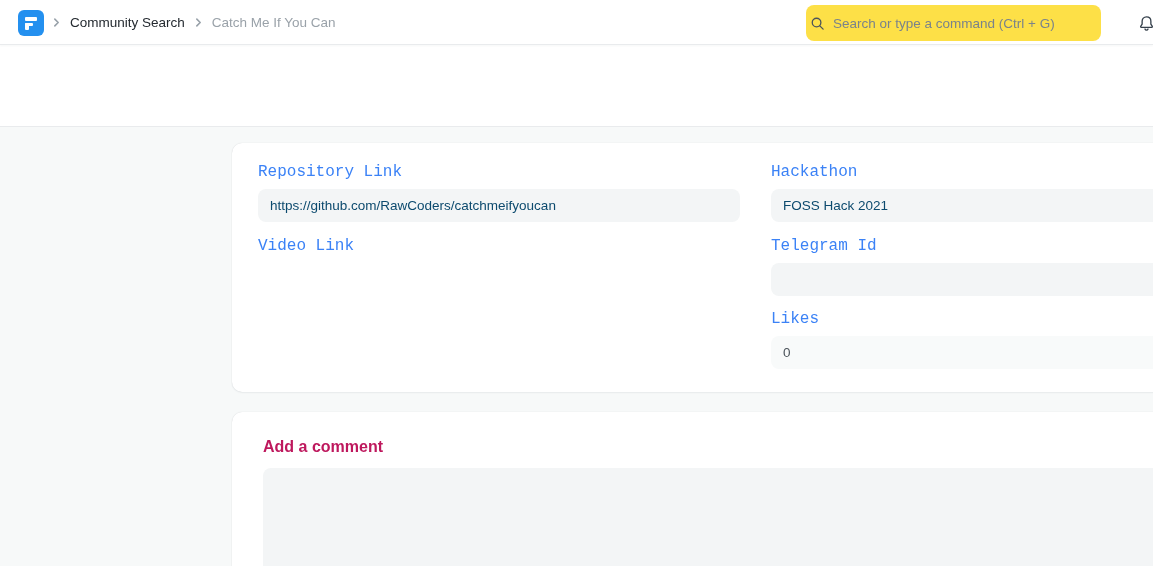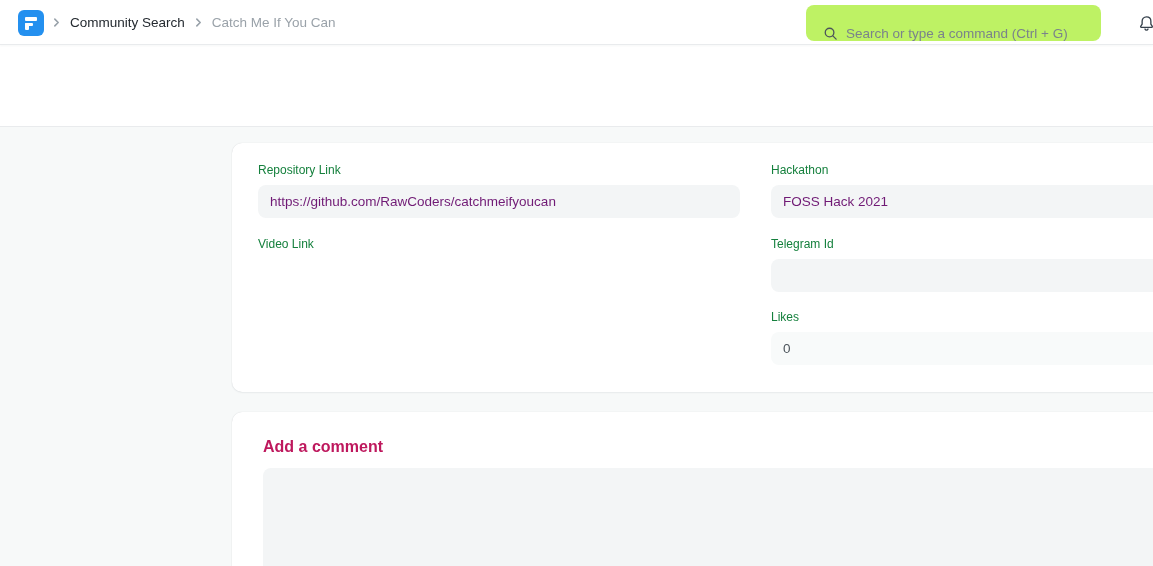--- a/index.html
+++ b/index.html
@@ -31,22 +31,22 @@
   .app-logo .f3 { position: absolute; left: 7px; top: 12.5px; width: 3.5px; height: 7px; background: #fff; border-radius: 1px; }
 
   .breadcrumbs { position: absolute; left: 52px; top: 0; height: 45px; display: flex; align-items: center; gap: 9px; }
   .crumb-sep { display: flex; align-items: center; color: #98a1a9; }
   .crumb { font-size: 13.5px; text-decoration: none; cursor: pointer; white-space: nowrap; }
   .crumb.dark { color: #242a30; }
   .crumb.light { color: #9aa2a9; }
 
   .search-bar {
     position: absolute; left: 806px; top: 5px; width: 295px; height: 36px;
-    background: #bef264; border-radius: 8px;
-    display: flex; align-items: flex-end; padding: 0 17px; gap: 8px;
+    background: #fde047; border-radius: 8px;
+    display: flex; align-items: center; padding: 0 4px; gap: 8px;
     cursor: text;
   }
   .search-bar svg { flex: 0 0 auto; }
   .search-bar input {
     border: none; outline: none; background: transparent;
     font-family: inherit; font-size: 13.5px; color: #383e42; width: 100%;
   }
   .search-bar input::placeholder { color: #7a838b; opacity: 1; }
 
   .bell-btn {
@@ -92,25 +92,25 @@
   .main { position: absolute; top: 128px; left: 0; width: 100%; height: 438px; }
   .card {
     position: absolute; left: 232px; width: 1040px;
     background: #ffffff; border-radius: 10px;
     box-shadow: 0 0 1px rgba(25,39,52,0.18), 0 1px 2px rgba(25,39,52,0.05);
   }
   .card.form-card { top: 15px; height: 249px; }
   .card.comment-card { top: 284px; height: 300px; }
 
   .field { position: absolute; }
-  .field .label { font-size: 12px; color: #15803d; margin-bottom: 8px; display: block; }
+  .field .label { font-size: 16px; color: #3b82f6; margin-bottom: 8px; display: block; font-family: Liberation Mono, monospace; }
   .field input {
     width: 100%; height: 33px; border: none; outline: none;
     background: #f3f5f6; border-radius: 8px;
-    padding: 0 12px; font-family: inherit; font-size: 13.5px; color: #701a75;
+    padding: 0 12px; font-family: inherit; font-size: 13.5px; color: #0c4a6e;
   }
   .field input.readonly { background: #f8fafa; color: #4c545b; }
 
   .col-left  { left: 26px;  width: 482px; }
   .col-right { left: 539px; width: 475px; }
   .row-1 { top: 20px; }
   .row-2 { top: 94px; }
   .row-3 { top: 167px; }
 
   .comment-heading {

